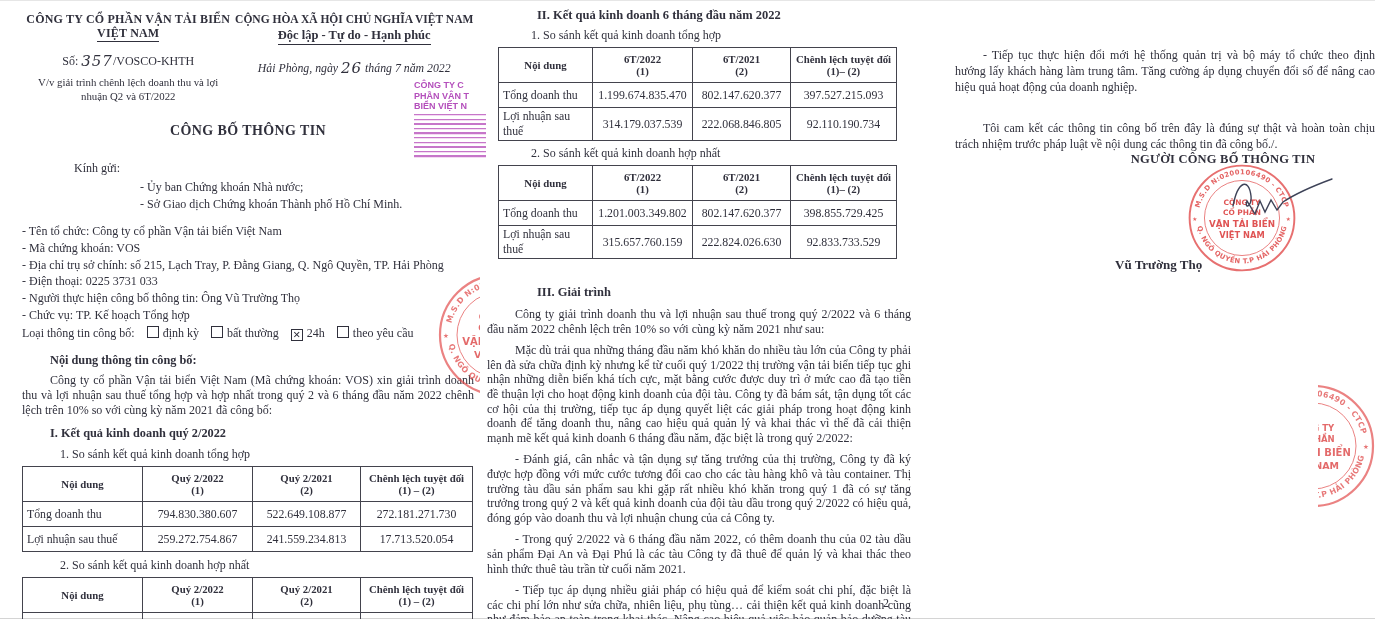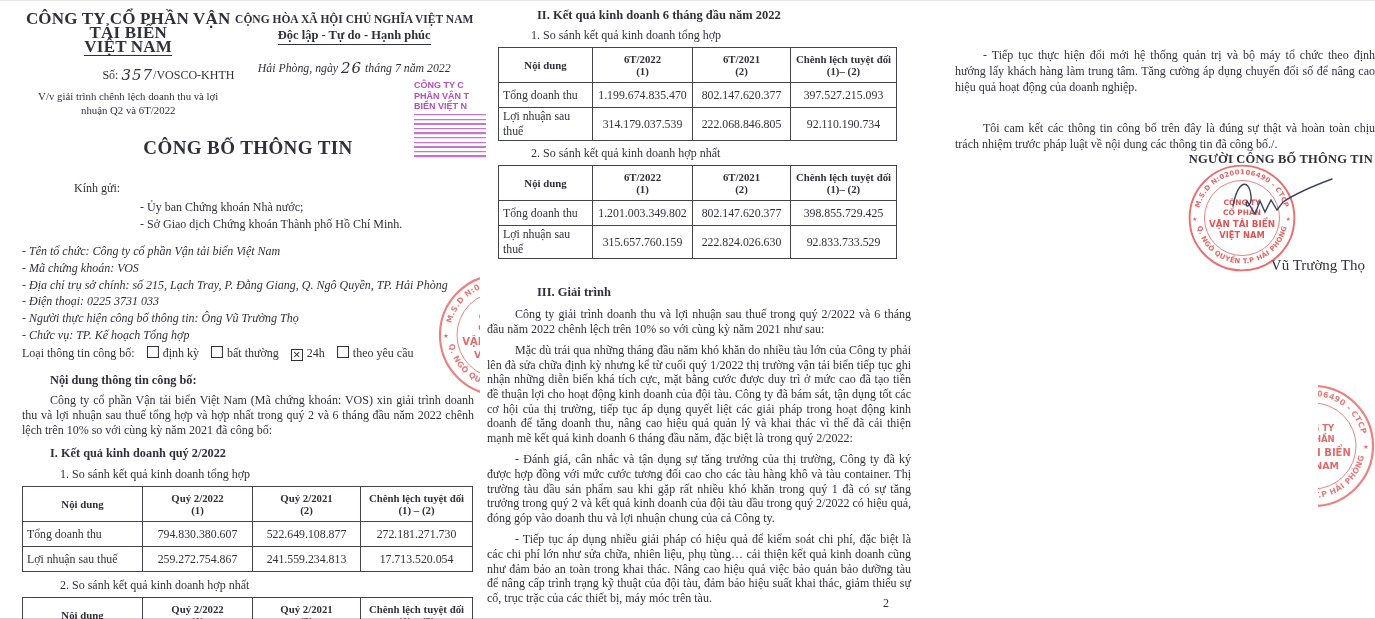--- a/index.html
+++ b/index.html
@@ -10,40 +10,40 @@
   }
   .page{position:absolute;top:0;}
   .page1{left:22px;top:12px;width:452px;}
   .page2{left:487px;top:8px;width:424px;}
   .page3{left:955px;top:20px;width:420px;}
 
   
   .hdr{display:flex;}
   .hdr-left{width:47%;text-align:center;}
   .hdr-right{width:53%;text-align:center;position:relative;}
-  .org-line{font-weight:bold;font-size:17px;line-height:14px;letter-spacing:.2px;}
+  .org-line{font-weight:bold;font-size:12px;line-height:14px;letter-spacing:.2px;}
   .u-short{display:inline-block;border-bottom:1px solid #30303c;padding-bottom:1px;}
-  .doc-no{margin-top:9px;font-size:12px;text-align:right;}
+  .doc-no{margin-top:9px;font-size:12px;}
   .hand{font-family:"DejaVu Serif",serif;font-style:italic;font-size:15px;letter-spacing:1px;position:relative;top:1px;}
   .subject{margin-top:7px;font-size:10.8px;line-height:13.5px;padding:0 14px;}
   .motto1{font-weight:bold;font-size:11.5px;line-height:14px;}
   .motto2{font-weight:bold;font-size:12.5px;margin-top:2px;}
   .dateline{margin-top:13px;font-style:italic;font-size:11.8px;}
   .digital-stamp{position:absolute;right:-18px;top:68px;width:78px;text-align:left;}
   .ds-line{color:#b44fbc;font-family:"Liberation Sans","DejaVu Sans",sans-serif;font-weight:bold;font-size:9px;line-height:10.5px;white-space:nowrap;}
   .ds-fine{margin-top:2px;width:72px;height:44px;
     background:repeating-linear-gradient(to bottom, rgba(184,84,188,.8) 0 1.4px, rgba(224,150,220,.35) 1.4px 2.2px, transparent 2.2px 4.6px);}
 
-  .doc-title{text-align:center;font-weight:bold;font-size:19px;margin-top:20px;letter-spacing:.4px;}
+  .doc-title{text-align:center;font-weight:bold;font-size:14px;margin-top:20px;letter-spacing:.4px;}
 
   .kinh-gui{margin-top:22px;margin-left:52px;font-size:12px;}
   .recipients{margin-left:118px;margin-top:3px;font-size:12px;line-height:17px;}
 
   .org-info{margin-top:10px;font-size:12px;line-height:16.8px;}
-  .org-info .item{padding-left:13px;text-indent:-13px;font-style:italic;}
+  .org-info .item{padding-left:13px;text-indent:-13px;}
 
   .disc-row{font-size:12px;margin-top:2px;}
   .cb{display:inline-block;width:10px;height:10px;border:1.2px solid #30303c;margin:0 4px 0 9px;vertical-align:-1px;}
   .cb-x{display:block;font-size:9.5px;line-height:9px;text-align:center;font-family:"DejaVu Sans",sans-serif;}
 
   .content-heading{font-weight:bold;font-size:12.3px;margin-top:12px;margin-left:28px;}
   .para{font-size:12px;line-height:15.2px;text-align:justify;text-indent:28px;margin-top:5px;}
   .sec-head{font-weight:bold;font-size:12.3px;margin-top:8px;margin-left:28px;}
   .tab-cap{font-size:12px;margin-top:6px;margin-left:38px;margin-bottom:4px;}
 
@@ -63,21 +63,21 @@
   .p2-sec{font-weight:bold;font-size:12.5px;margin-left:50px;}
   .p2-cap{font-size:12px;margin-left:44px;margin-top:5px;margin-bottom:4px;}
   .p2-para{font-size:12px;line-height:14.6px;text-align:justify;text-indent:28px;margin-top:7px;}
   .p2-giai-trinh{font-weight:bold;font-size:12.5px;margin-left:50px;margin-top:26px;}
   .page-num{position:absolute;left:396px;top:588px;font-size:12px;}
 
   
   .p3-para{font-size:12px;line-height:16.2px;text-align:justify;text-indent:28px;margin-top:24px;}
   .p3-para.first{margin-top:27px;}
   .signer-title{position:absolute;left:118px;top:132px;width:300px;text-align:center;font-weight:bold;font-size:12.5px;letter-spacing:.2px;}
-  .signer-name{position:absolute;left:160px;top:237px;width:250px;text-align:right;font-weight:normal;font-size:15px;}
+  .signer-name{position:absolute;left:160px;top:237px;width:250px;text-align:left;font-weight:bold;font-size:13px;}
 
   
   .seal-svg{display:block;}
   .seal-ring-outer{fill:none;stroke:#e25252;stroke-width:2.2;opacity:.9;}
   .seal-ring-inner{fill:none;stroke:#e25252;stroke-width:1;opacity:.9;}
   .seal-arc{font-family:"DejaVu Sans","Liberation Sans",sans-serif;font-size:7.8px;font-weight:bold;fill:#e25757;letter-spacing:.4px;text-anchor:middle;}
   .seal-star{font-size:6.5px;fill:#e25757;}
   .seal-c{text-anchor:middle;font-weight:bold;fill:#dd4646;font-family:"DejaVu Sans","Liberation Sans",sans-serif;}
   .seal-c.s1{font-size:8.5px;}
   .seal-c.s2{font-size:8.5px;}
@@ -325,30 +325,31 @@
           <td class="num">222.824.026.630</td>
           <td class="num">92.833.733.529</td>
         </tr>
       </tbody>
     </table>
 
     <div class="p2-giai-trinh">III. Giải trình</div>
     <div class="p2-para">Công ty giải trình doanh thu và lợi nhuận sau thuế trong quý 2/2022 và 6 tháng đầu năm 2022 chênh lệch trên 10% so với cùng kỳ năm 2021 như sau:</div>
     <div class="p2-para">Mặc dù trải qua những tháng đầu năm khó khăn do nhiều tàu lớn của Công ty phải lên đà sửa chữa định kỳ nhưng kể từ cuối quý 1/2022 thị trường vận tải biển tiếp tục ghi nhận những diễn biến khá tích cực, mặt bằng cước được duy trì ở mức cao đã tạo tiền đề thuận lợi cho hoạt động kinh doanh của đội tàu. Công ty đã bám sát, tận dụng tốt các cơ hội của thị trường, tiếp tục áp dụng quyết liệt các giải pháp trong hoạt động kinh doanh để tăng doanh thu, nâng cao hiệu quả quản lý và khai thác vì thế đã cải thiện mạnh mẽ kết quả kinh doanh 6 tháng đầu năm, đặc biệt là trong quý 2/2022:</div>
     <div class="p2-para">- Đánh giá, cân nhắc và tận dụng sự tăng trưởng của thị trường, Công ty đã ký được hợp đồng với mức cước tương đối cao cho các tàu hàng khô và tàu container. Thị trường tàu dầu sản phẩm sau khi gặp rất nhiều khó khăn trong quý 1 đã có sự tăng trưởng trong quý 2 và kết quả kinh doanh của đội tàu dầu trong quý 2/2022 có hiệu quả, đóng góp vào doanh thu và lợi nhuận chung của cả Công ty.</div>
+    <div class="p2-para">- Trong quý 2/2022 và 6 tháng đầu năm 2022, có thêm doanh thu của 02 tàu dầu sản phẩm Đại An và Đại Phú là các tàu Công ty đã thuê để quản lý và khai thác theo hình thức thuê tàu trần từ cuối năm 2021.</div>
     <div class="p2-para">- Tiếp tục áp dụng nhiều giải pháp có hiệu quả để kiểm soát chi phí, đặc biệt là các chi phí lớn như sửa chữa, nhiên liệu, phụ tùng… cải thiện kết quả kinh doanh cũng như đảm bảo an toàn trong khai thác. Nâng cao hiệu quả việc bảo quản bảo dưỡng tàu để nâng cấp trình trạng kỹ thuật của đội tàu, đảm bảo hiệu suất khai thác, giảm thiểu sự cố, trục trặc của các thiết bị, máy móc trên tàu.</div>
     <div class="page-num">2</div>
   </section>
 
   <section class="page page3">
     <div class="p3-para first">- Tiếp tục thực hiện đổi mới hệ thống quản trị và bộ máy tổ chức theo định hướng lấy khách hàng làm trung tâm. Tăng cường áp dụng chuyển đổi số để nâng cao hiệu quả hoạt động của doanh nghiệp.</div>
     <div class="p3-para">Tôi cam kết các thông tin công bố trên đây là đúng sự thật và hoàn toàn chịu trách nhiệm trước pháp luật về nội dung các thông tin đã công bố./.</div>
   </section>
 
-  <div class="signer-title" style="left:1073px;top:152px;text-align:right;">NGƯỜI CÔNG BỐ THÔNG TIN</div>
+  <div class="signer-title" style="left:1073px;top:152px;">NGƯỜI CÔNG BỐ THÔNG TIN</div>
   <div class="signer-name" style="left:1115px;top:257px;">Vũ Trường Thọ</div>
 
   <div class="main-seal">
     <svg class="seal-svg" viewBox="0 0 126 126">
       <circle class="seal-ring-outer" cx="63" cy="63" r="60"></circle>
       <circle class="seal-ring-inner" cx="63" cy="63" r="43"></circle>
       <defs>
         <path id="st1" d="M 13,63 A 50,50 0 0 1 113,63"></path>
         <path id="sb1" d="M 11,63 A 52,52 0 0 0 115,63"></path>
       </defs>

